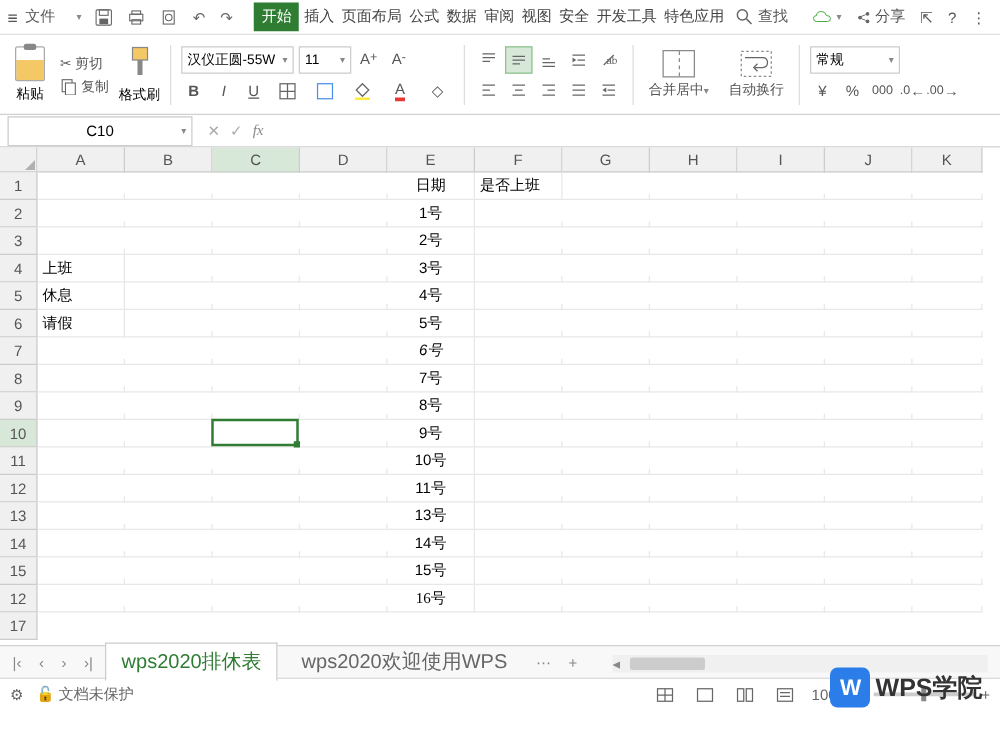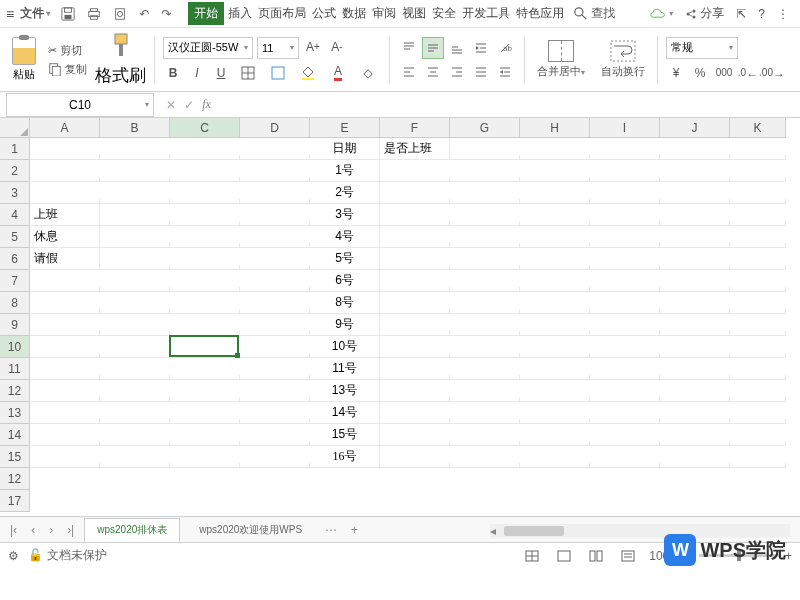--- a/index.html
+++ b/index.html
@@ -1,21 +1,21 @@
 <!DOCTYPE html>
 <html><head>
 <meta charset="utf-8">
 <style>
 * { box-sizing: border-box; margin: 0; padding: 0; font-family: "Microsoft YaHei", sans-serif; }
 body { width: 800px; height: 600px; background: #fff; overflow: hidden; position: relative; font-size: 12px; }
 
 
 .menubar { height: 28px; display: flex; align-items: center; border-bottom: 1px solid #e0e0e0; padding: 0 6px; gap: 2px; color: #555; }
 .menubar .hamburger { font-size: 14px; }
-.menubar .file-menu { display: flex; align-items: center; gap: 2px; padding: 2px 4px; font-weight: bold; }
+.menubar .file-menu { display: flex; align-items: center; gap: 17px; padding: 2px 4px; }
 .menubar .qat-icon { padding: 2px 5px; color: #666; }
 .menubar .tab { padding: 3px 2px; font-size: 12px; color: #444; }
 .menubar .tab.active { background: #2e7d32; color: #fff; padding: 3px 6px; }
 .menubar .spacer { flex: 1; }
 .menubar .right-item { padding: 2px 5px; color: #555; display: flex; align-items: center; gap: 3px; }
 .search-box { display: flex; align-items: center; gap: 4px; padding: 2px 6px; }
 
 
 .ribbon { height: 64px; display: flex; align-items: center; border-bottom: 1px solid #d0d0d0; padding: 4px 8px; gap: 8px; }
 .ribbon-group { display: flex; flex-direction: column; gap: 4px; }
@@ -61,21 +61,21 @@
 .cells { position: absolute; left: 30px; top: 20px; }
 .cell-row { display: flex; height: 22px; align-items: flex-end; }
 .cell { border-right: 1px solid #e8e8e8; border-bottom: 1px solid #e8e8e8; padding: 2px 4px; font-size: 12px; display: flex; align-items: center; }
 .cell.center { justify-content: center; }
 .active-cell { position: absolute; border: 2px solid #2e7d32; pointer-events: none; }
 .active-cell::after { content: ''; position: absolute; right: -3px; bottom: -3px; width: 5px; height: 5px; background: #2e7d32; }
 
 
 .sheet-tabs { height: 26px; border-top: 1px solid #d0d0d0; display: flex; align-items: center; padding: 0 6px; gap: 6px; background: #f8f8f8; position: relative; }
 .tab-nav { color: #888; padding: 2px 4px; }
-.sheet-tab { padding: 4px 12px; font-size: 10px; border: 1px solid transparent; color: #666; }
+.sheet-tab { padding: 4px 12px; font-size: 16px; border: 1px solid transparent; color: #666; }
 .sheet-tab.active { background: #fff; border: 1px solid #ccc; border-bottom-color: #fff; color: #2e7d32; font-weight: 500; }
 .hscroll { position: absolute; right: 10px; bottom: 4px; width: 300px; height: 14px; background: #f0f0f0; display: flex; align-items: center; }
 .hscroll-thumb { width: 60px; height: 10px; background: #ccc; margin-left: 4px; border-radius: 2px; }
 
 
 .status-bar { height: 26px; border-top: 1px solid #d0d0d0; display: flex; align-items: center; padding: 0 8px; gap: 10px; font-size: 12px; color: #666; }
 .status-bar .spacer { flex: 1; }
 .view-btn { padding: 2px 4px; }
 .zoom { display: flex; align-items: center; gap: 6px; }
 .zoom-track { width: 80px; height: 3px; background: #ccc; position: relative; }
@@ -175,21 +175,21 @@
           <rect x="5" y="5" width="9" height="11" fill="#fff" stroke="#666"></rect>
         </svg>
         <span>复制</span>
       </div>
   </div>
   <div class="ribbon-group" style="align-items:center">
     <svg width="20" height="28" viewBox="0 0 20 28">
         <rect x="4" y="2" width="12" height="10" fill="#f4c864" stroke="#888"></rect>
         <rect x="8" y="12" width="4" height="12" fill="#888"></rect>
       </svg>
-    <span style="font-size:17px">格式刷</span>
+    <span style="font-size:11px">格式刷</span>
   </div>
   <div class="divider"></div>
   <div class="ribbon-group">
     <div class="font-row">
       <div class="font-name">
           <span>汉仪正圆-55W</span>
           <span class="dd-caret">▾</span>
         </div>
       <div class="font-size">
           <span>11</span>
@@ -462,21 +462,34 @@
         <div class="cell" style="width: 70px;"></div>
         <div class="cell" style="width: 70px;"></div>
         <div class="cell" style="width: 70px;"></div>
         <div class="cell" style="width: 56px;"></div>
       </div>
       <div class="cell-row">
         <div class="cell" style="width: 70px;"></div>
         <div class="cell" style="width: 70px;"></div>
         <div class="cell" style="width: 70px;"></div>
         <div class="cell" style="width: 70px;"></div>
-        <div class="cell center" style="width: 70px;">6号</div>
+        <div class="cell center" style="width: 70px; font-style: italic;">6号</div>
+        <div class="cell" style="width: 70px;"></div>
+        <div class="cell" style="width: 70px;"></div>
+        <div class="cell" style="width: 70px;"></div>
+        <div class="cell" style="width: 70px;"></div>
+        <div class="cell" style="width: 70px;"></div>
+        <div class="cell" style="width: 56px;"></div>
+      </div>
+      <div class="cell-row">
+        <div class="cell" style="width: 70px;"></div>
+        <div class="cell" style="width: 70px;"></div>
+        <div class="cell" style="width: 70px;"></div>
+        <div class="cell" style="width: 70px;"></div>
+        <div class="cell center" style="width: 70px;">7号</div>
         <div class="cell" style="width: 70px;"></div>
         <div class="cell" style="width: 70px;"></div>
         <div class="cell" style="width: 70px;"></div>
         <div class="cell" style="width: 70px;"></div>
         <div class="cell" style="width: 70px;"></div>
         <div class="cell" style="width: 56px;"></div>
       </div>
       <div class="cell-row">
         <div class="cell" style="width: 70px;"></div>
         <div class="cell" style="width: 70px;"></div>

